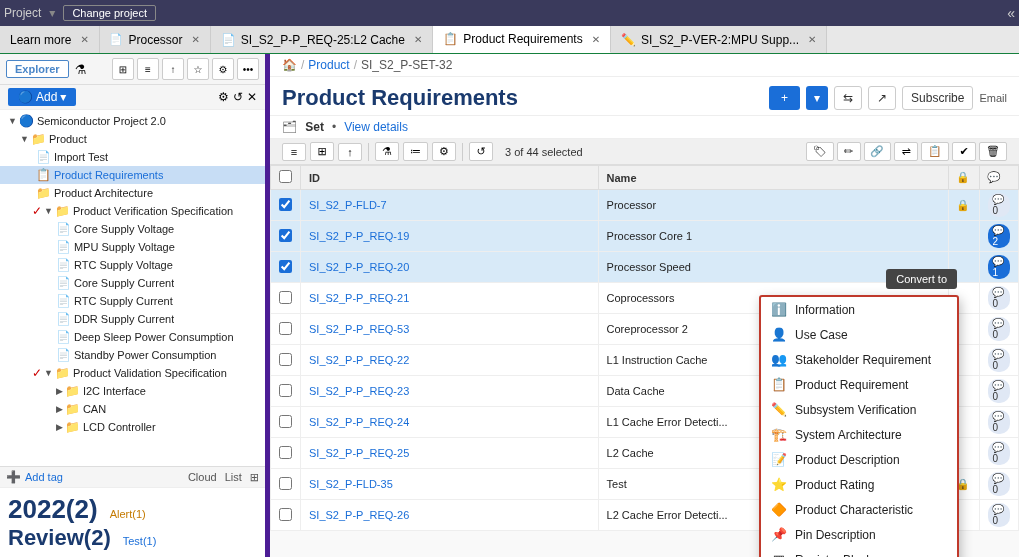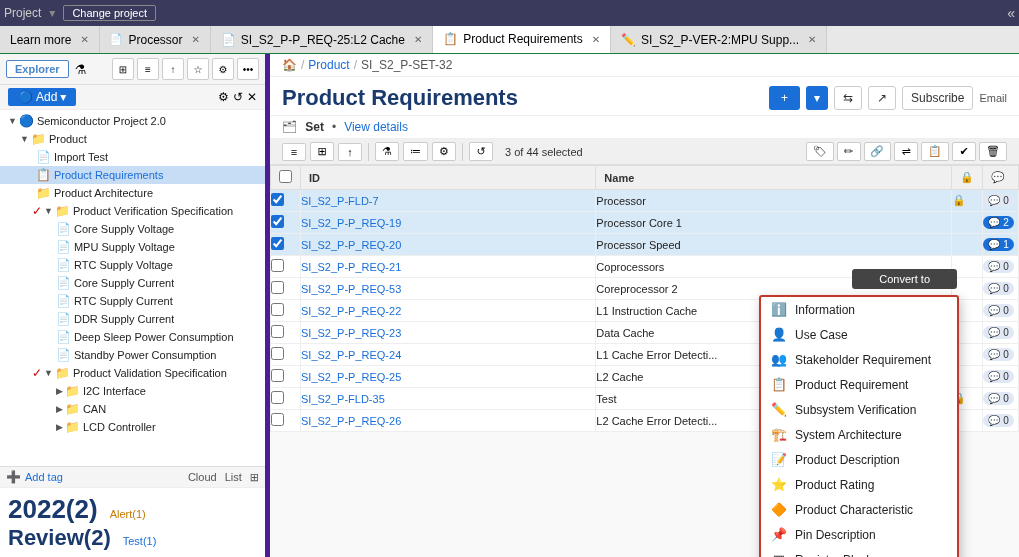--- a/index.html
+++ b/index.html
@@ -115,41 +115,41 @@
     .toolbar-right { margin-left: auto; display: flex; gap: 3px; }
 
     
     .table-container { flex: 1; overflow: auto; background: #fff; position: relative; }
     table { width: 100%; border-collapse: collapse; }
     thead { background: #f0f0f0; position: sticky; top: 0; z-index: 5; }
     th {
       border: 1px solid #ddd; padding: 4px 8px; text-align: left;
       font-weight: 600; font-size: 11px; color: #333; white-space: nowrap;
     }
-    td { border: 1px solid #eee; padding: 3px 0; font-size: 11px; color: #222; }
+    td { border: 1px solid #eee; padding: 3px 8px; font-size: 11px; color: #222; }
     tr.selected td { background: #d8eaf8; }
     .td-id { color: #1a6ed8; cursor: pointer; white-space: nowrap; }
     .td-name { font-size: 11px; }
     .comment-badge {
       display: inline-flex; align-items: center; gap: 2px;
       background: #e0e8f5; border-radius: 10px; padding: 1px 5px; font-size: 10px; color: #333;
     }
     .comment-badge.blue { background: #1a6ed8; color: #fff; }
     .lock-icon { font-size: 11px; color: #888; }
     .checkbox { accent-color: #1a6ed8; }
 
     
     .dropdown-overlay {
       position: absolute; top: 130px; right: 60px; z-index: 100;
       background: #fff; border: 2px solid #c0392b; border-radius: 3px;
       box-shadow: 2px 4px 12px rgba(0,0,0,0.25); min-width: 200px;
     }
     .convert-to-tooltip {
       position: absolute; top: -28px; right: 0;
-      background: #444; color: #fff; padding: 4px 27px; border-radius: 3px;
+      background: #444; color: #fff; padding: 4px 10px; border-radius: 3px;
       font-size: 11px; white-space: nowrap;
     }
     .dropdown-item {
       display: flex; align-items: center; gap: 8px; padding: 5px 10px;
       cursor: pointer; font-size: 11px; color: #222;
     }
     .dropdown-icon { font-size: 13px; width: 16px; text-align: center; }
 
     
     .project-header {

